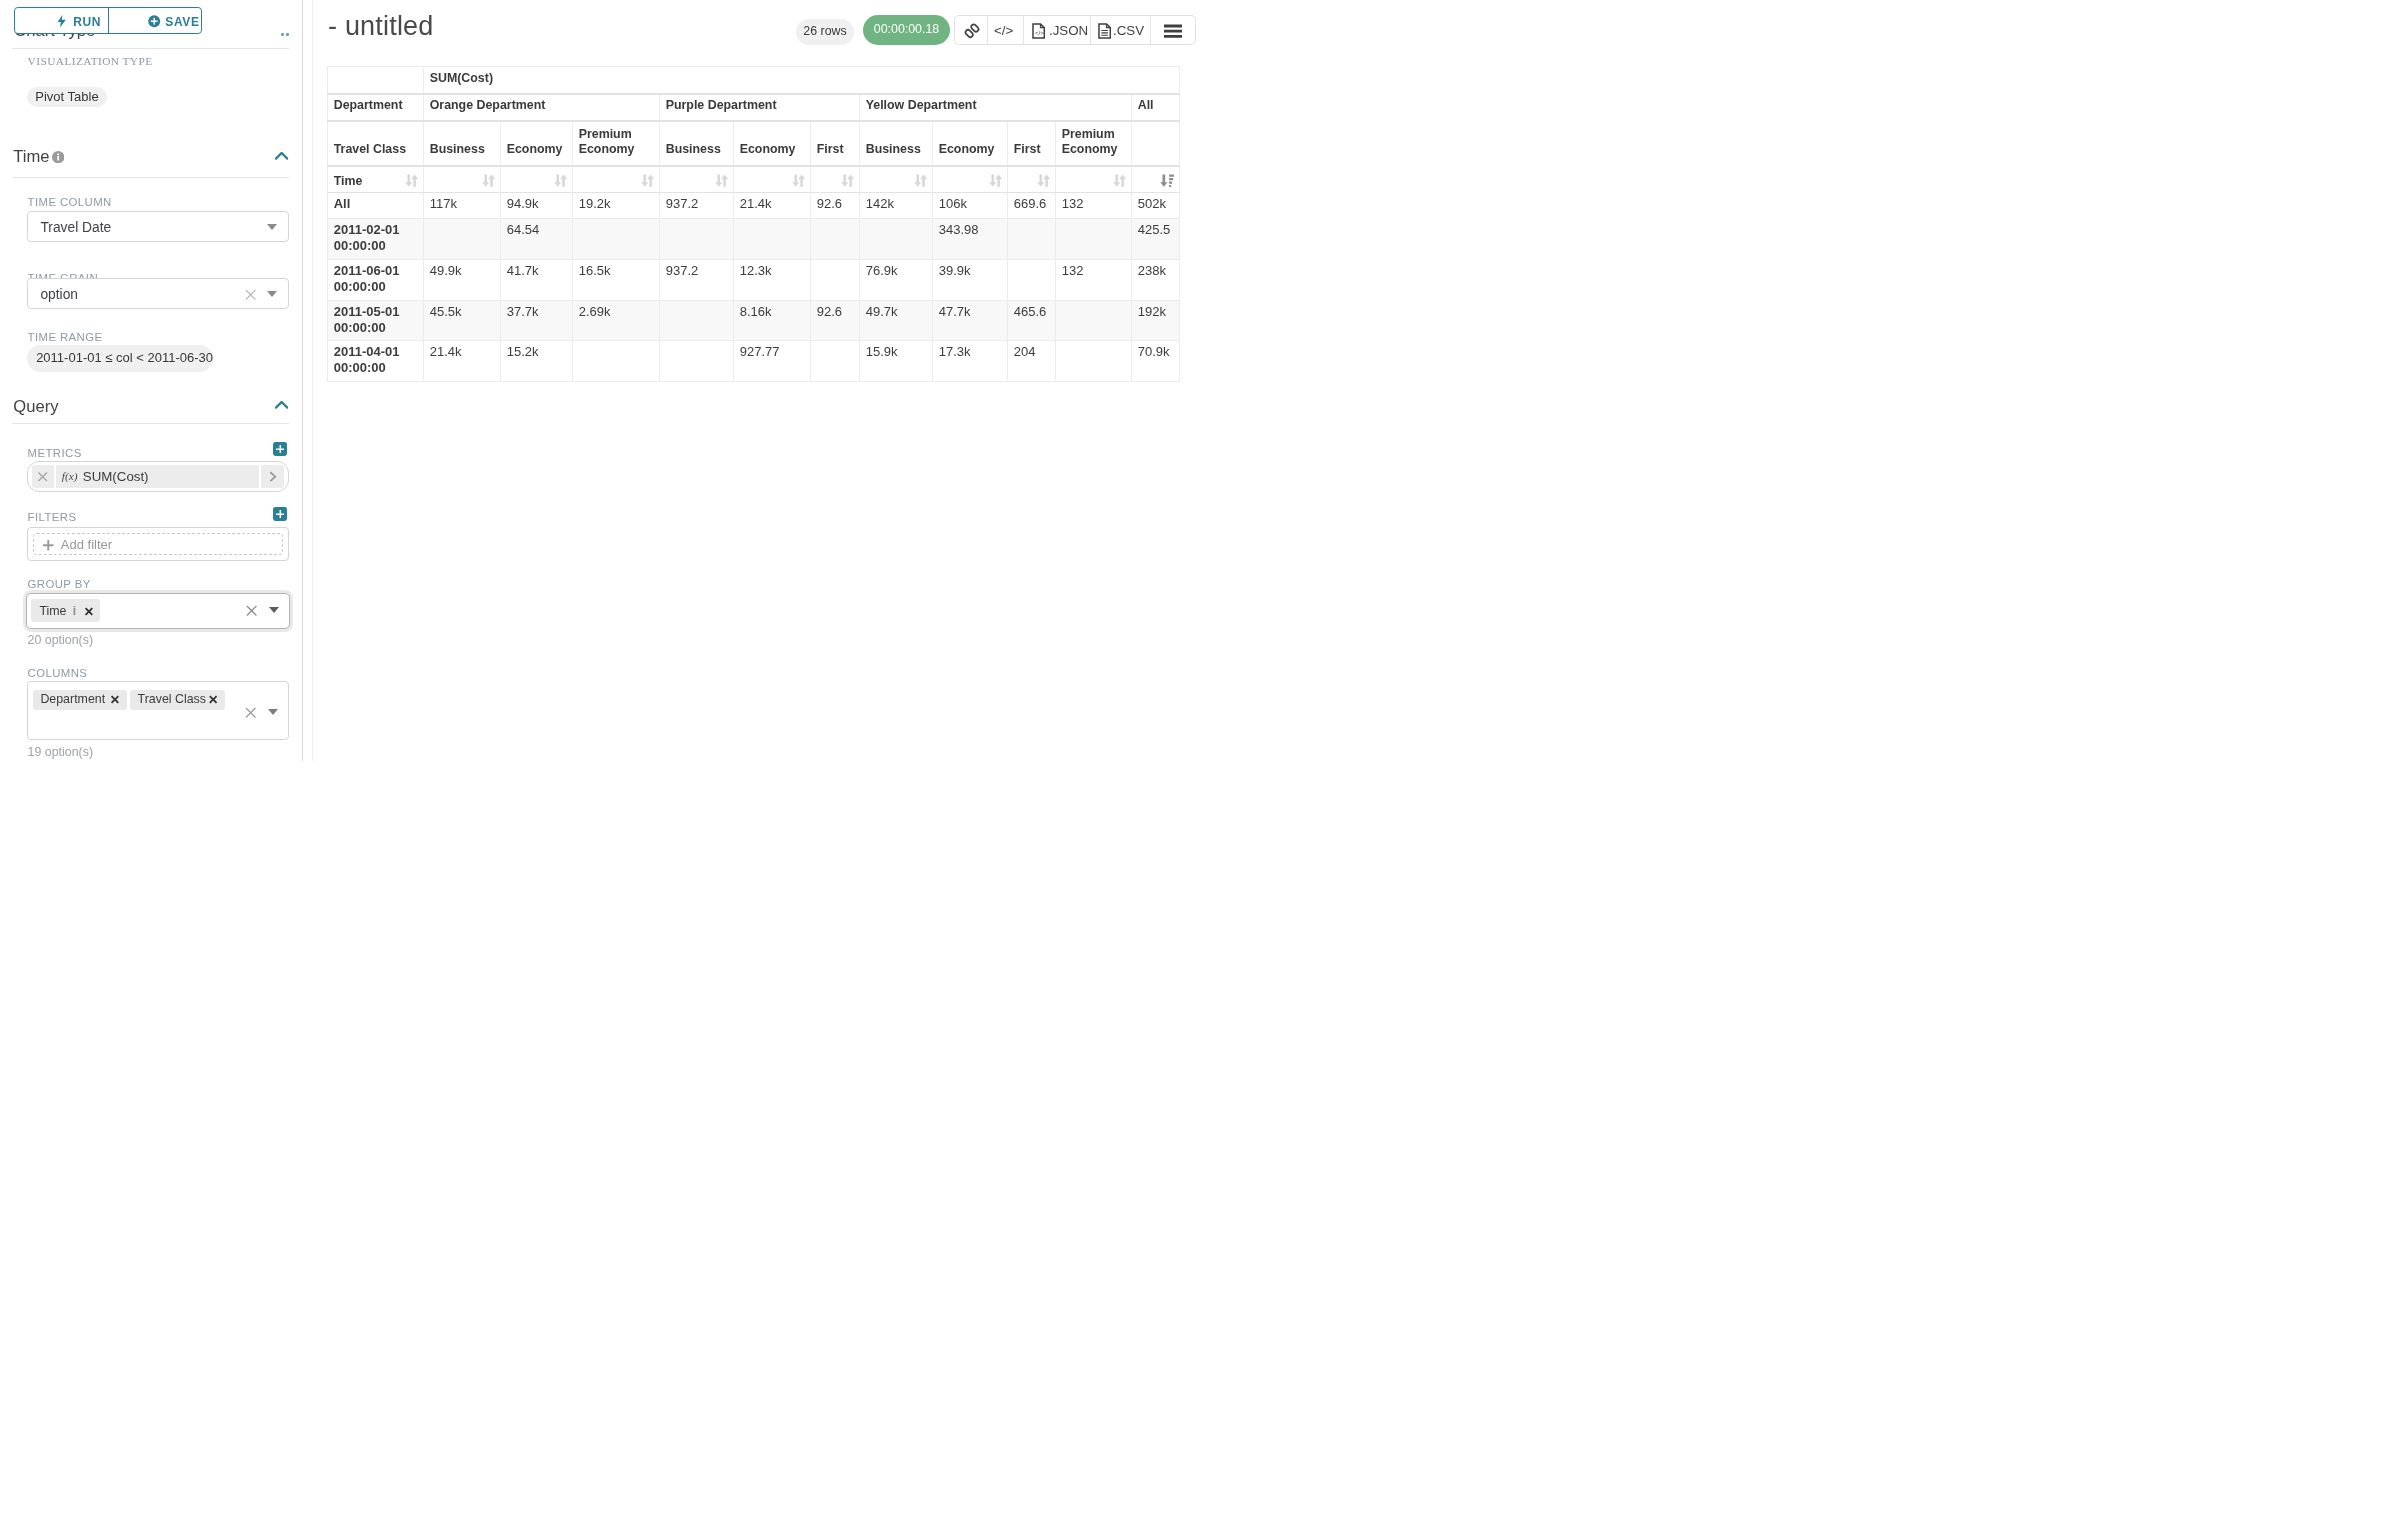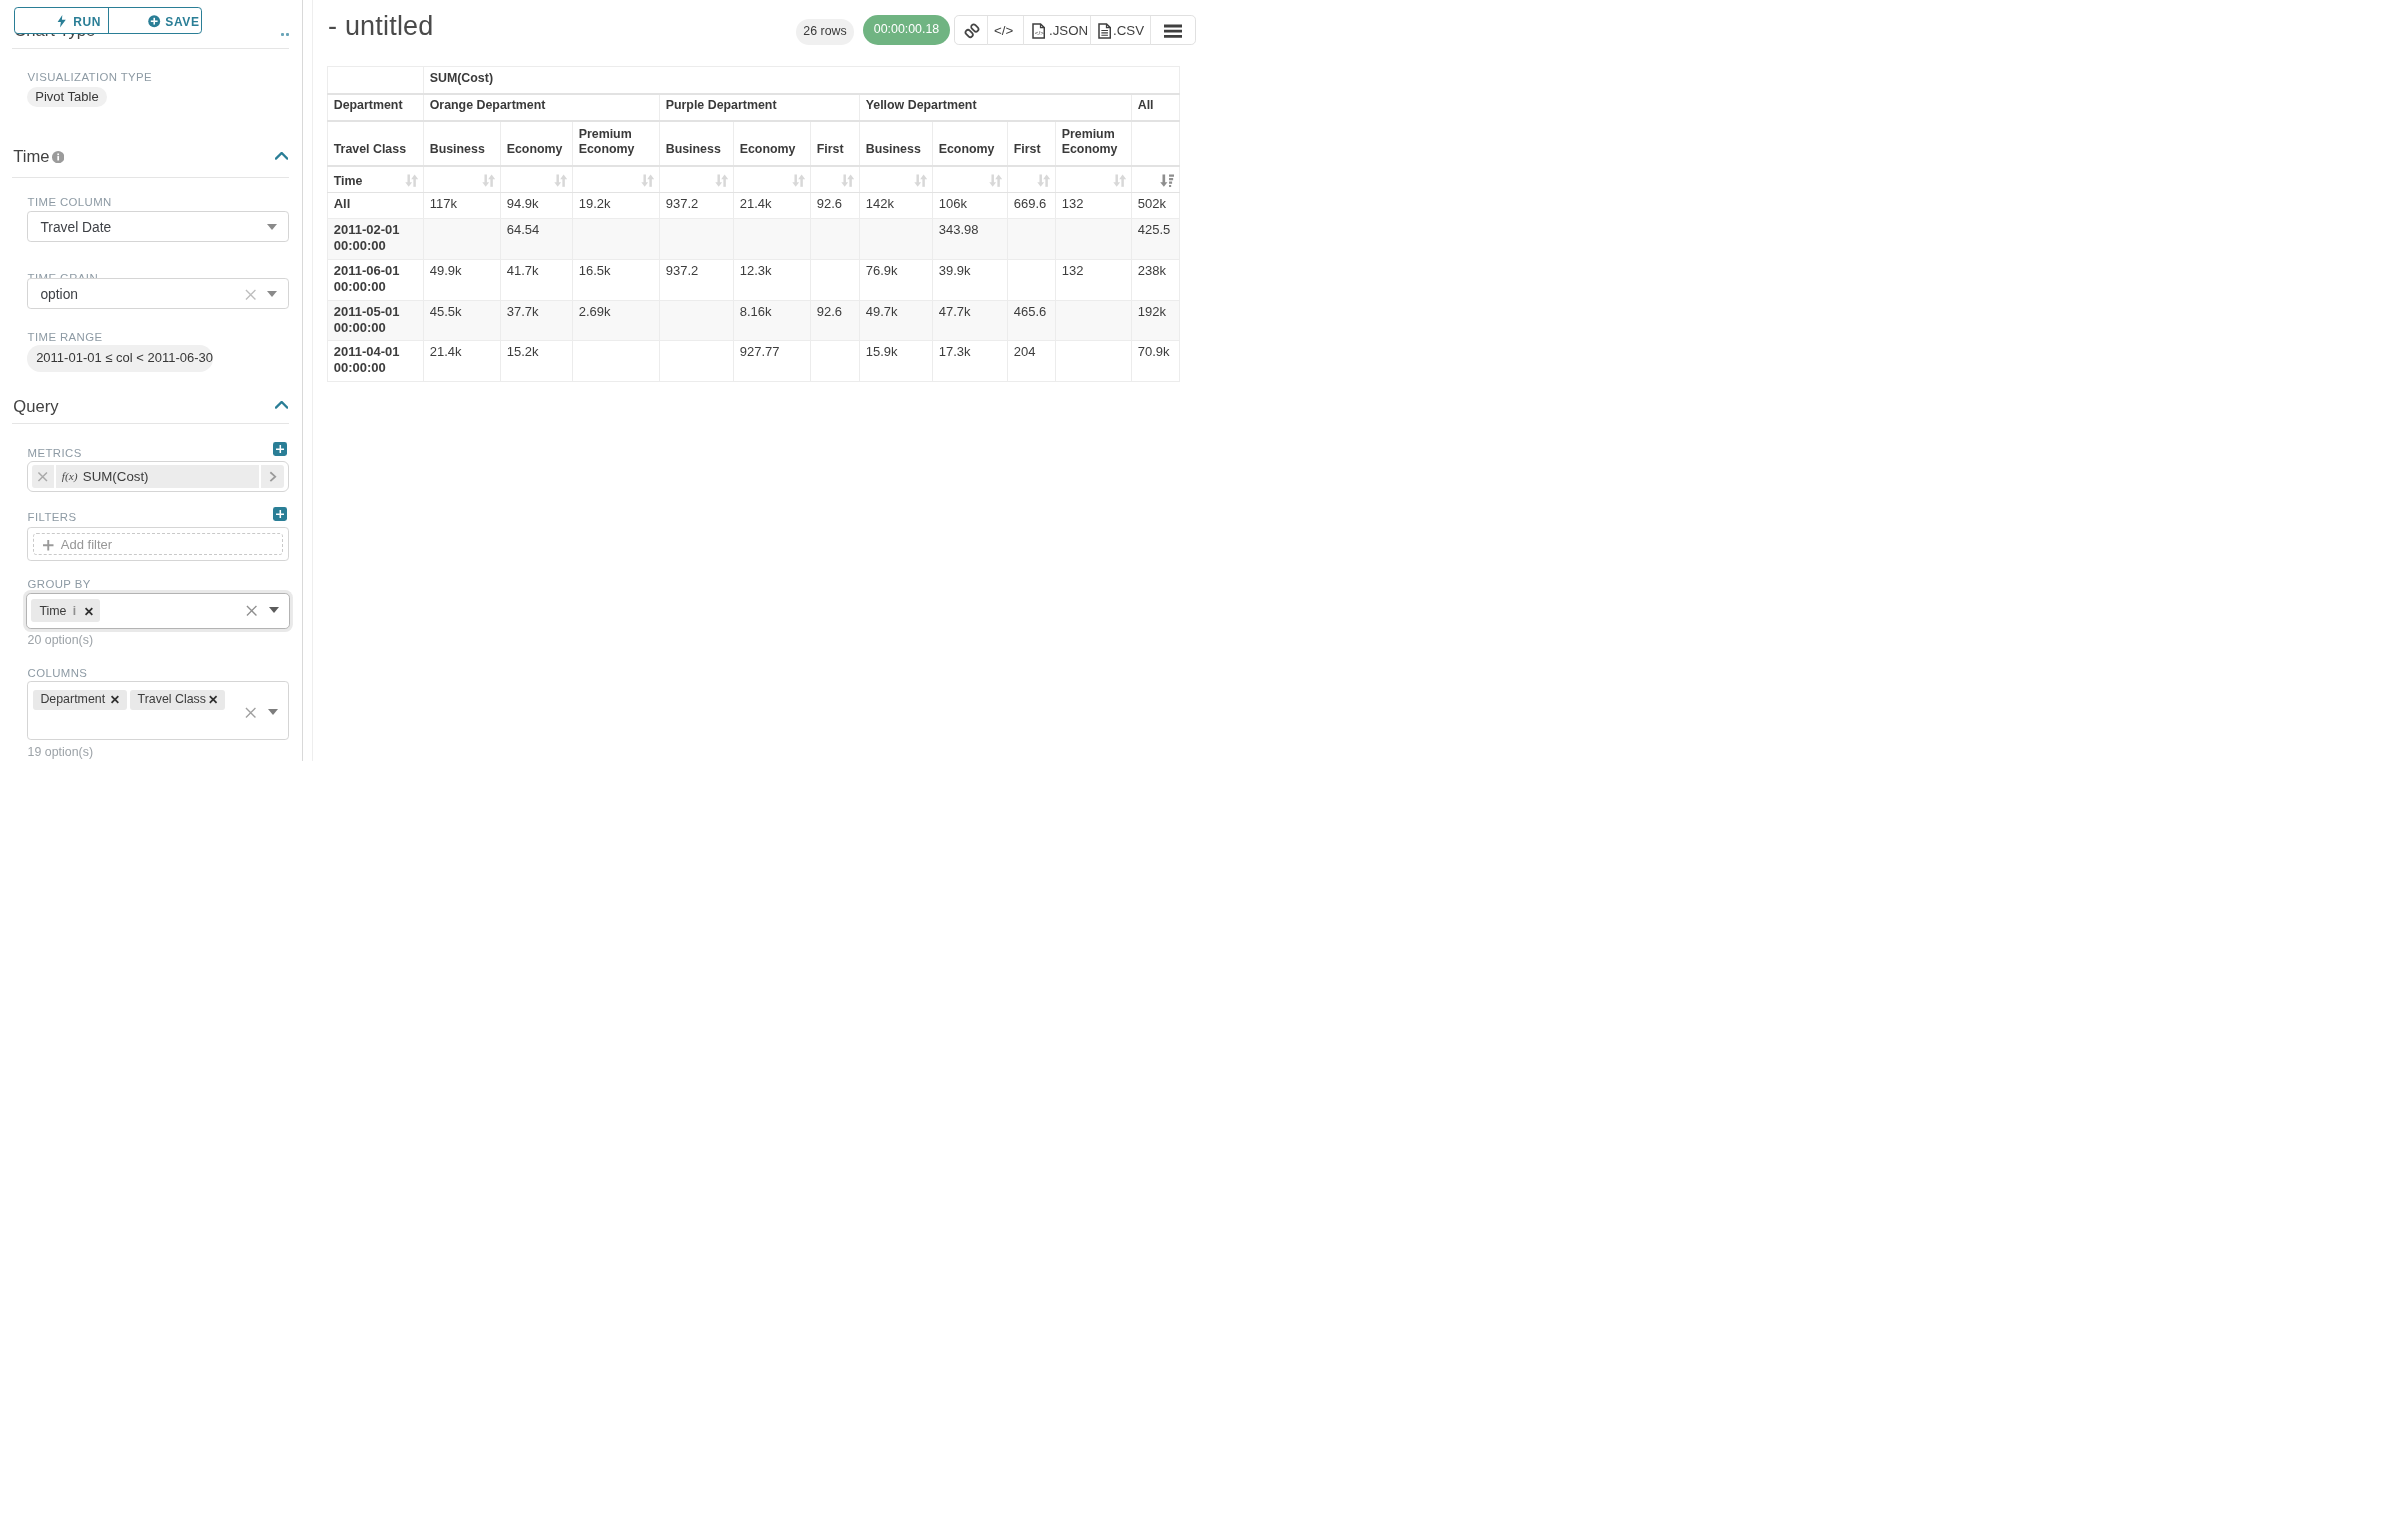--- a/index.html
+++ b/index.html
@@ -50,21 +50,21 @@
       </svg>
     <div class="abs" style="left:58px; top:7.6px; font-size:12px; font-weight:bold; letter-spacing:0.6px; color:#2a7e96;">RUN</div>
     <svg class="abs" style="left:133px; top:7.6px;" width="12.4" height="12.4" viewBox="0 0 15 15">
         <circle cx="7.5" cy="7.5" r="7.2" fill="#2a7e96"></circle>
         <rect x="6.6" y="3.4" width="1.9" height="8.2" fill="#fff"></rect>
         <rect x="3.4" y="6.6" width="8.2" height="1.9" fill="#fff"></rect>
       </svg>
     <div class="abs" style="left:150px; top:7.6px; font-size:12px; font-weight:bold; letter-spacing:0.6px; color:#2a7e96;">SAVE</div>
   </div>
   <div class="hrline" style="top:48px;"></div>
-  <div class="abs lbl" style="left:27.6px; top:71px;">VISUALIZATION TYPE</div>
+  <div class="abs lbl" style="left:27.6px; top:55px;font-family:Liberation Serif, serif;">VISUALIZATION TYPE</div>
   <div class="abs" style="left:27px; top:87px; width:80px; height:20.4px; background:#f0f0f0; border-radius:10.5px; font-size:13px; color:#373737; line-height:20px; text-align:center;">Pivot Table</div>
 
   <div class="abs sechead" style="left:13.3px; top:147px;">Time</div>
   <svg class="abs" style="left:52px; top:151px;" width="12.4" height="12.4" viewBox="0 0 13 13">
       <circle cx="6.5" cy="6.5" r="6.5" fill="#9b9b9b"></circle>
       <rect x="5.6" y="5.3" width="1.8" height="4.6" fill="#fff"></rect>
       <rect x="5.6" y="2.6" width="1.8" height="1.8" fill="#fff"></rect>
     </svg>
   <svg class="abs" style="left:275px; top:152px;" width="13.3" height="7.6" viewBox="0 0 14 8">
       <path d="M1 7 L7 1 L13 7" fill="none" stroke="#2a7e96" stroke-width="2.4" stroke-linecap="round"></path>
@@ -88,21 +88,21 @@
 
   <div class="abs sechead" style="left:13.3px; top:397px;">Query</div>
   <svg class="abs" style="left:275px; top:401px;" width="13.3" height="7.6" viewBox="0 0 14 8">
       <path d="M1 7 L7 1 L13 7" fill="none" stroke="#2a7e96" stroke-width="2.4" stroke-linecap="round"></path>
     </svg>
   <div class="hrline" style="top:423px;"></div>
   <div class="abs lbl" style="left:27.6px; top:447px;">METRICS</div>
   <div class="plusbtn" style="left:273px; top:442px;"><svg width="8.6" height="8.6" viewBox="0 0 9 9" style="margin-top:2.9px;">
         <path d="M4.5 0 V9 M0 4.5 H9" stroke="#fff" stroke-width="1.6"></path>
       </svg></div>
-  <div class="abs" style="left:27px; top:461px; width:262px; height:31px; border:1px solid #d5d5d5; border-radius:6px; background:#fff;">
+  <div class="abs" style="left:27px; top:461px; width:262px; height:31px; border:1px solid #d5d5d5; border-radius:12px; background:#fff;">
     <div class="abs" style="left:3.8px; top:3.3px; right:3.8px; height:23px; background:#ececec; border-radius:2.9px;">
       <div class="abs" style="left:22px; top:0; width:1.9px; height:23px; background:#fff;"></div>
       <div class="abs" style="right:23px; top:0; width:1.9px; height:23px; background:#fff;"></div>
       <svg class="abs" style="left:5.7px; top:5.7px;" width="11.4" height="11.4" viewBox="0 0 12 12">
           <path d="M1.5 1.5 L10.5 10.5 M10.5 1.5 L1.5 10.5" stroke="#a9a9a9" stroke-width="1.6"></path>
         </svg>
       <div class="abs" style="left:30px; top:5.2px; font-size:11.4px; font-style:italic; color:#4a4a4a; font-family:'Liberation Serif',serif;">f(x)</div>
       <div class="abs" style="left:51px; top:3.8px; font-size:13.3px; color:#3c3c3c;">SUM(Cost)</div>
       <svg class="abs" style="right:7.6px; top:6.2px;" width="7.6" height="11.4" viewBox="0 0 9 14">
           <path d="M1.5 1.5 L7.5 7 L1.5 12.5" fill="none" stroke="#9a9a9a" stroke-width="2.2"></path>

